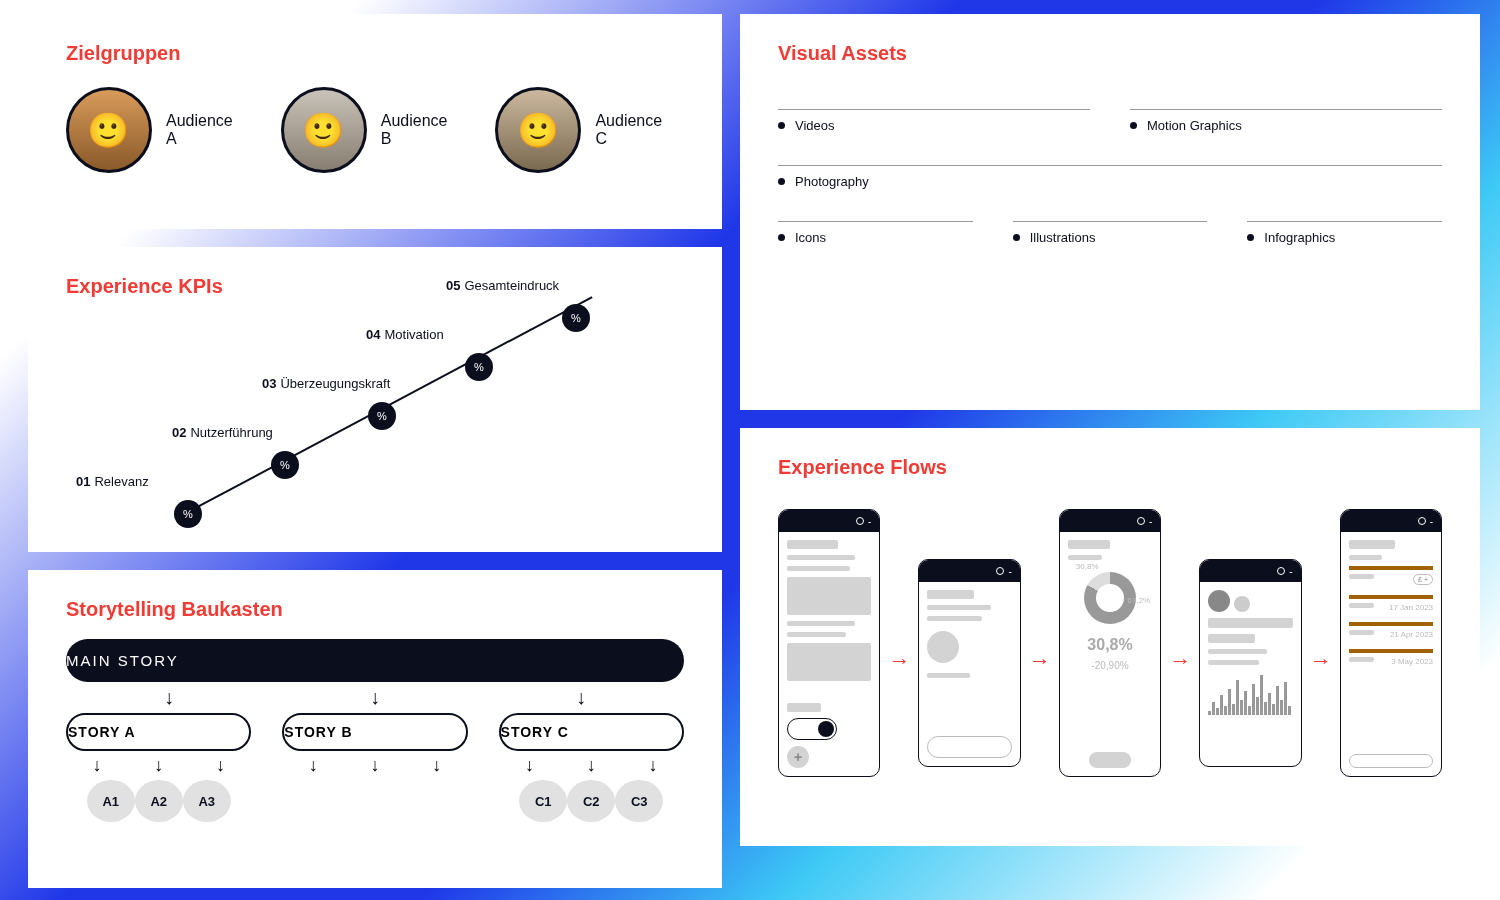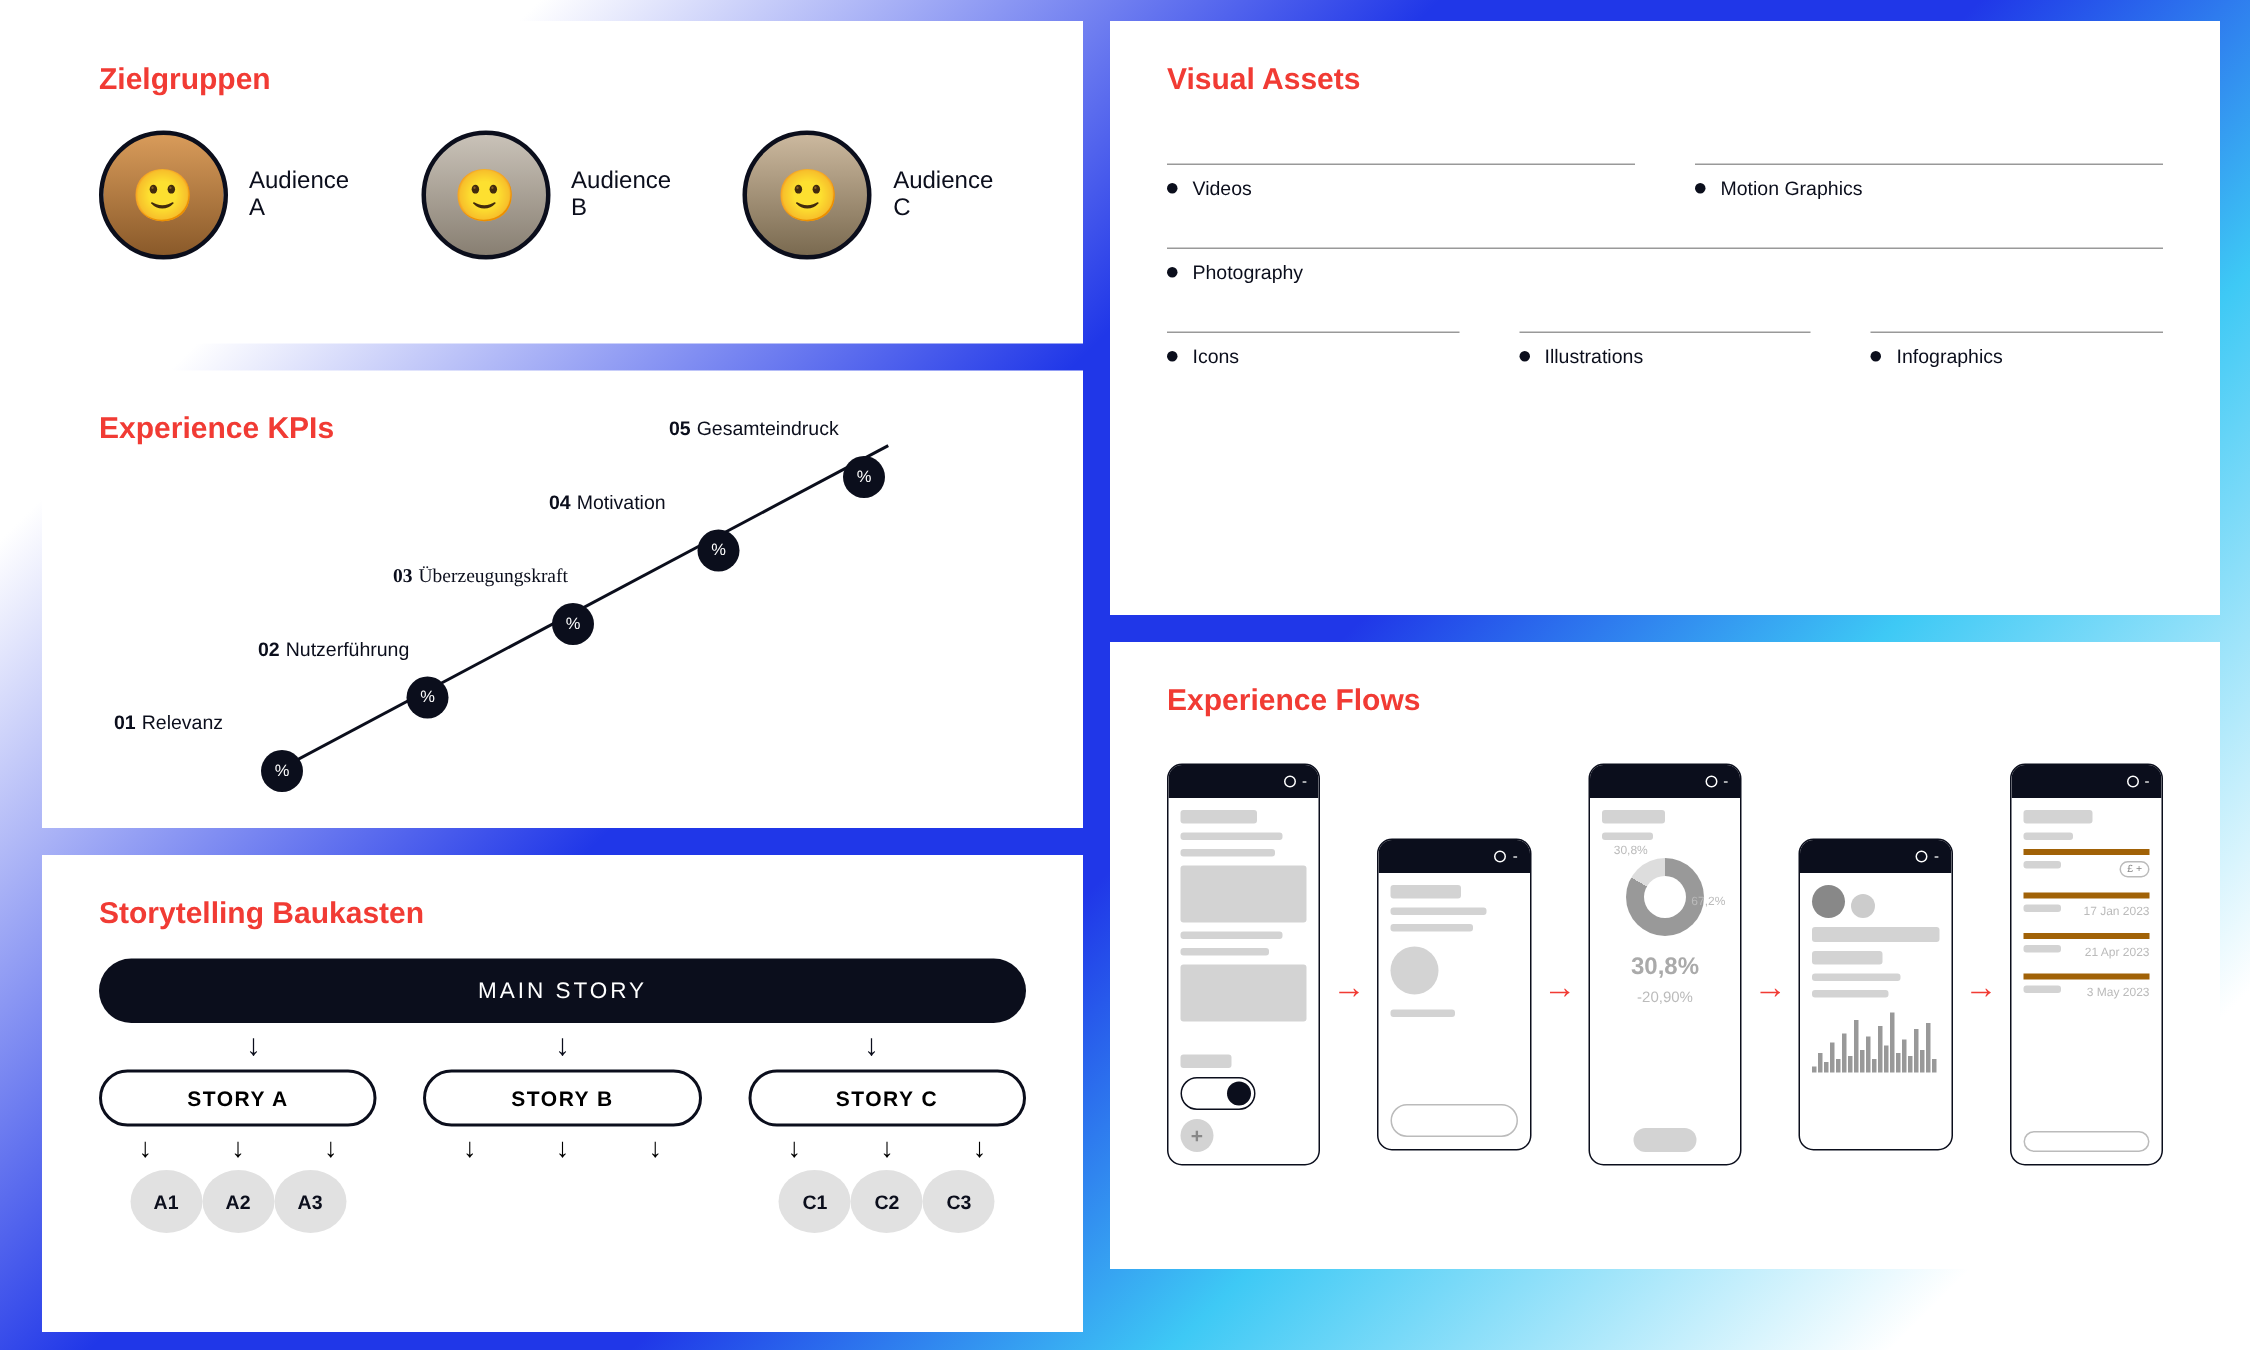--- a/index.html
+++ b/index.html
@@ -52,31 +52,31 @@
   }
   .kpi-label {
     position: absolute;
     font-size: 13px; color: #0B0E1C;
   }
   .kpi-label .num { font-weight: 700; margin-right: 4px; }
 
   
   #story { left: 28px; top: 570px; width: 694px; height: 318px; }
   .main-story {
-    background: #0B0E1C; color: #fff; text-align: center;
+    background: #0B0E1C; color: #fff; text-align: left;
     padding: 13px 0; border-radius: 24px;
     font-size: 15px; letter-spacing: 2px; font-weight: 500;
     margin-top: 4px;
   }
   .arrow-row { display: flex; justify-content: space-around; font-size: 20px; color:#0B0E1C; margin: 4px 0; }
   .story-row { display: flex; justify-content: space-between; }
   .story-col { width: 30%; display:flex; flex-direction:column; align-items:center; }
   .story-pill {
     border: 2px solid #0B0E1C; border-radius: 22px;
-    padding: 9px 0; width: 100%; text-align: center;
+    padding: 9px 0; width: 100%; 
     font-weight: 700; font-size: 14px; letter-spacing: 1px;
   }
   .sub-arrows { display:flex; justify-content:space-around; width:100%; font-size:18px; margin:4px 0;}
   .sub-row { display:flex; justify-content:center; width:100%; }
   .sub-node {
     background:#E1E1E1; width:48px; height:42px; border-radius:50%;
     display:flex; align-items:center; justify-content:center;
     font-weight:700; font-size:13px; color:#0B0E1C;
   }
 
@@ -153,21 +153,21 @@
   <div class="kpi-stage">
     <div class="kpi-line"></div>
     <div class="kpi-node" style="left:108px; top:184px;">%</div>
     <div class="kpi-node" style="left:205px; top:135px;">%</div>
     <div class="kpi-node" style="left:302px; top:86px;">%</div>
     <div class="kpi-node" style="left:399px; top:37px;">%</div>
     <div class="kpi-node" style="left:496px; top:-12px;">%</div>
 
     <div class="kpi-label" style="left:10px;  top:158px;"><span class="num">01</span><span>Relevanz</span></div>
     <div class="kpi-label" style="left:106px; top:109px;"><span class="num">02</span><span>Nutzerführung</span></div>
-    <div class="kpi-label" style="left:196px; top:60px;font-family:Liberation Serif, serif;"><span class="num">03</span><span>Überzeugungskraft</span></div>
+    <div class="kpi-label" style="left:196px; top:60px;"><span class="num">03</span><span>Überzeugungskraft</span></div>
     <div class="kpi-label" style="left:300px; top:11px;"><span class="num">04</span><span>Motivation</span></div>
     <div class="kpi-label" style="left:380px; top:-38px;"><span class="num">05</span><span>Gesamteindruck</span></div>
   </div>
 </div>
 
 <div class="card" id="story">
   <div class="card-title">Storytelling Baukasten</div>
   <div class="main-story">MAIN STORY</div>
   <div class="arrow-row">
       <span>↓</span>

